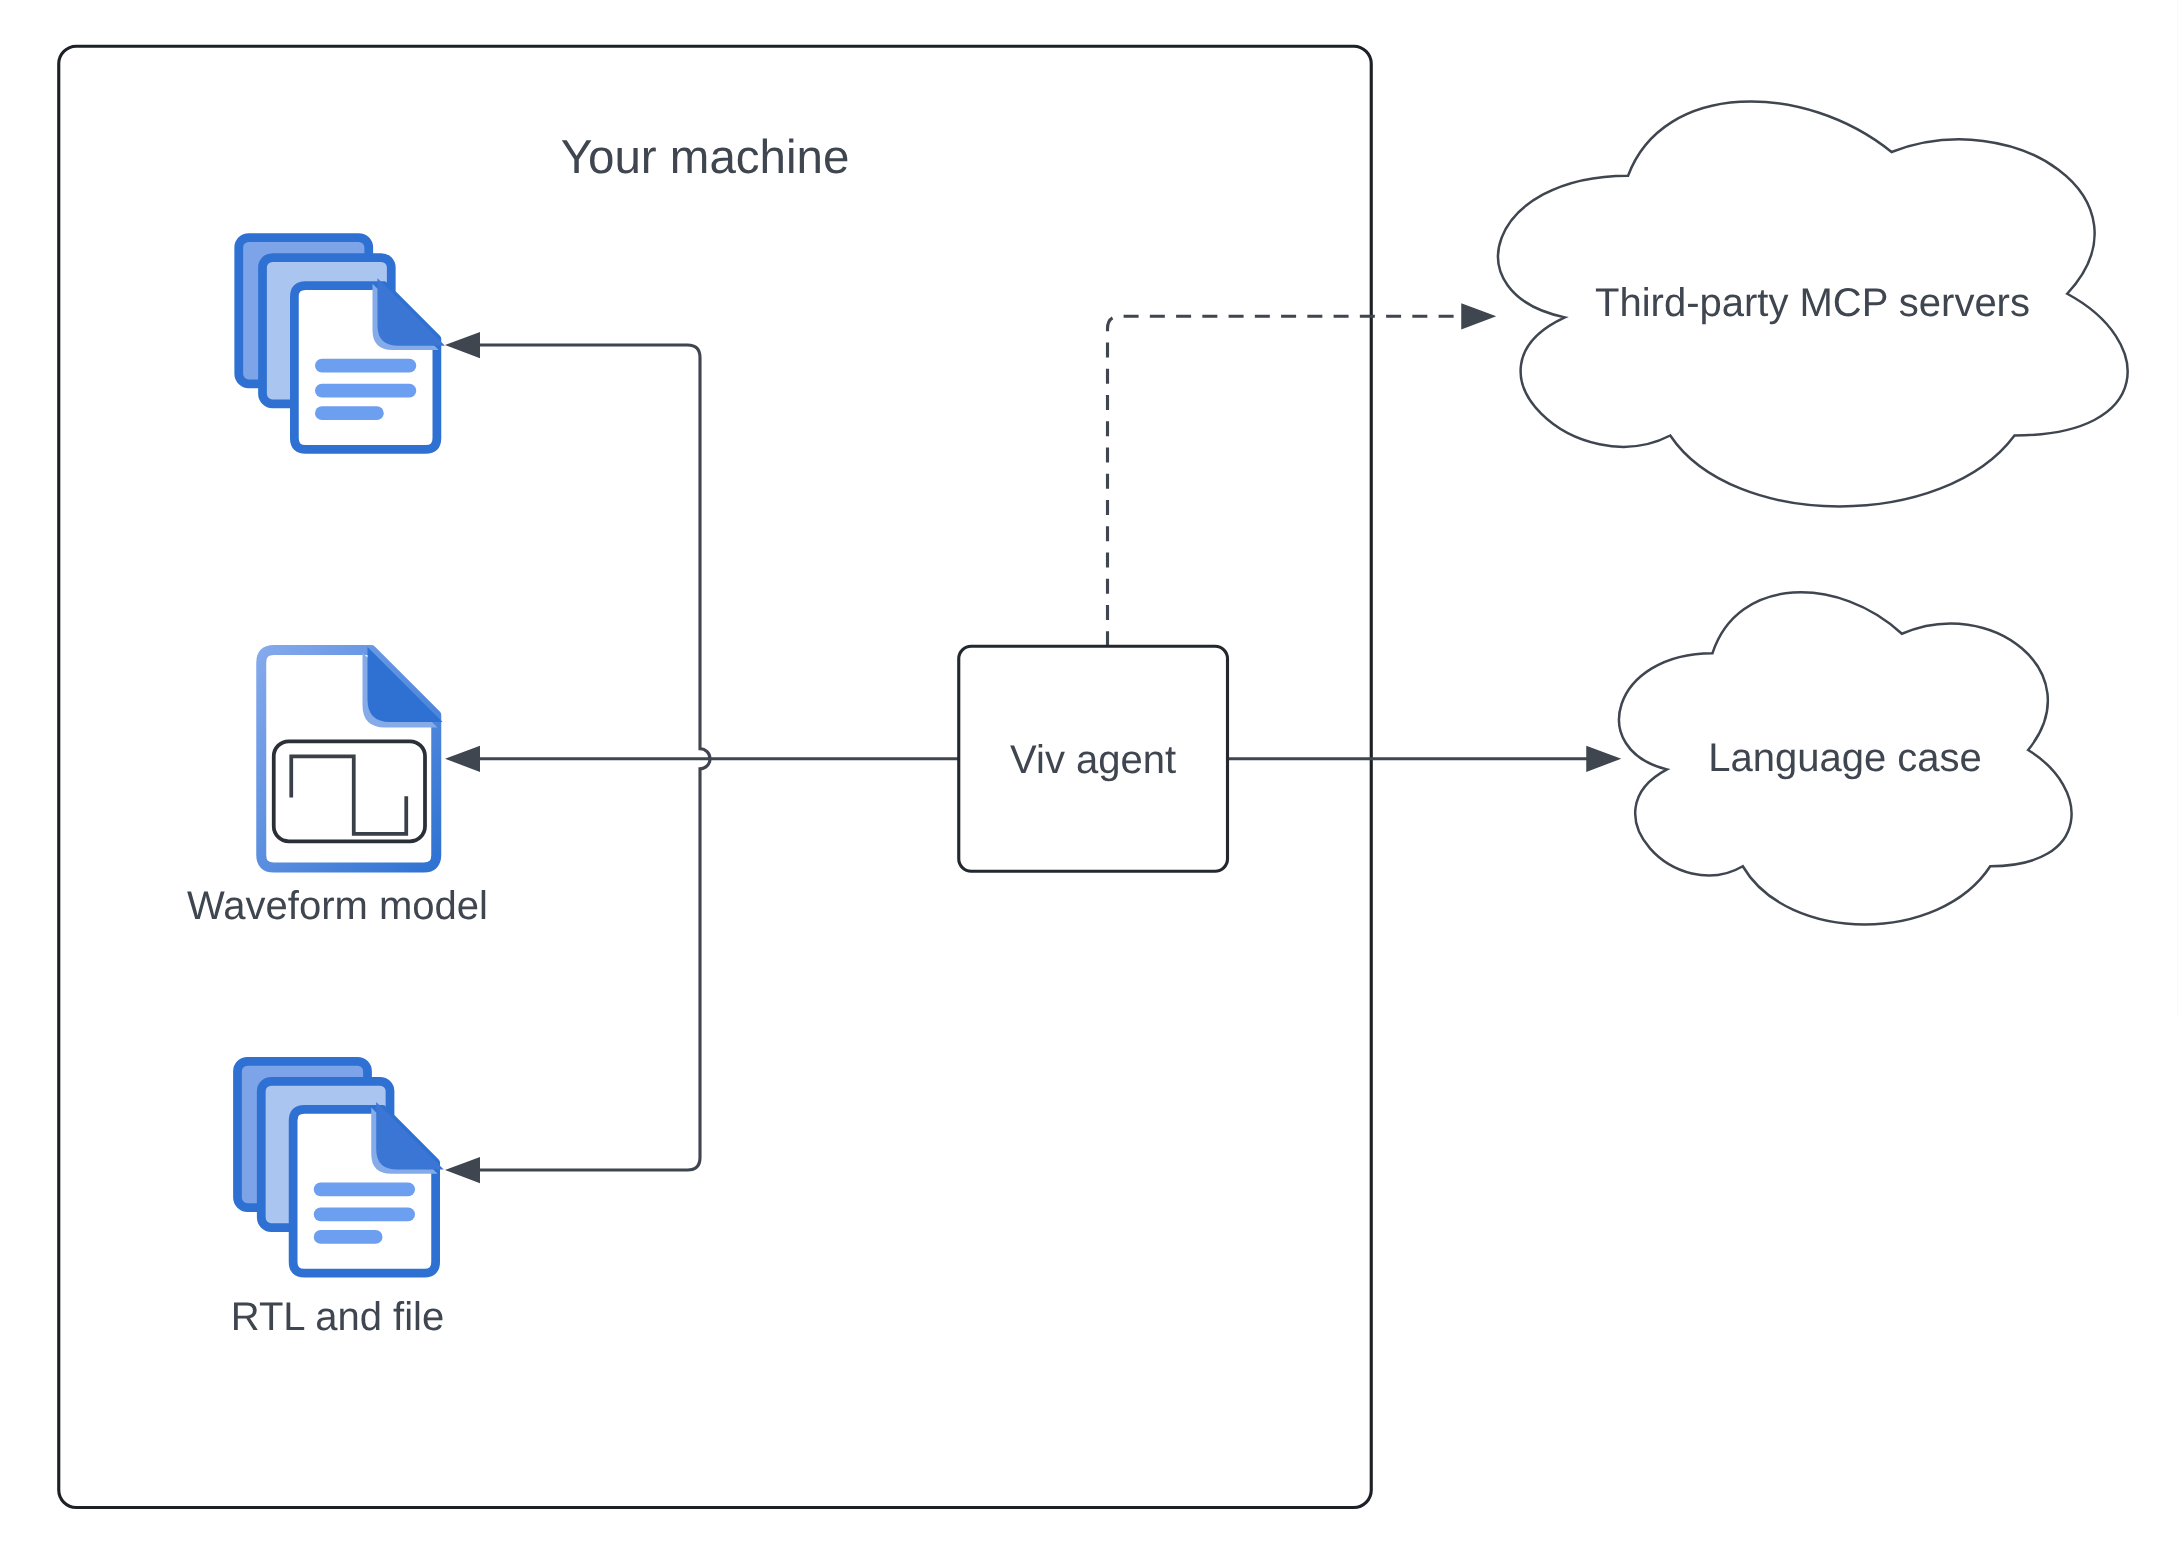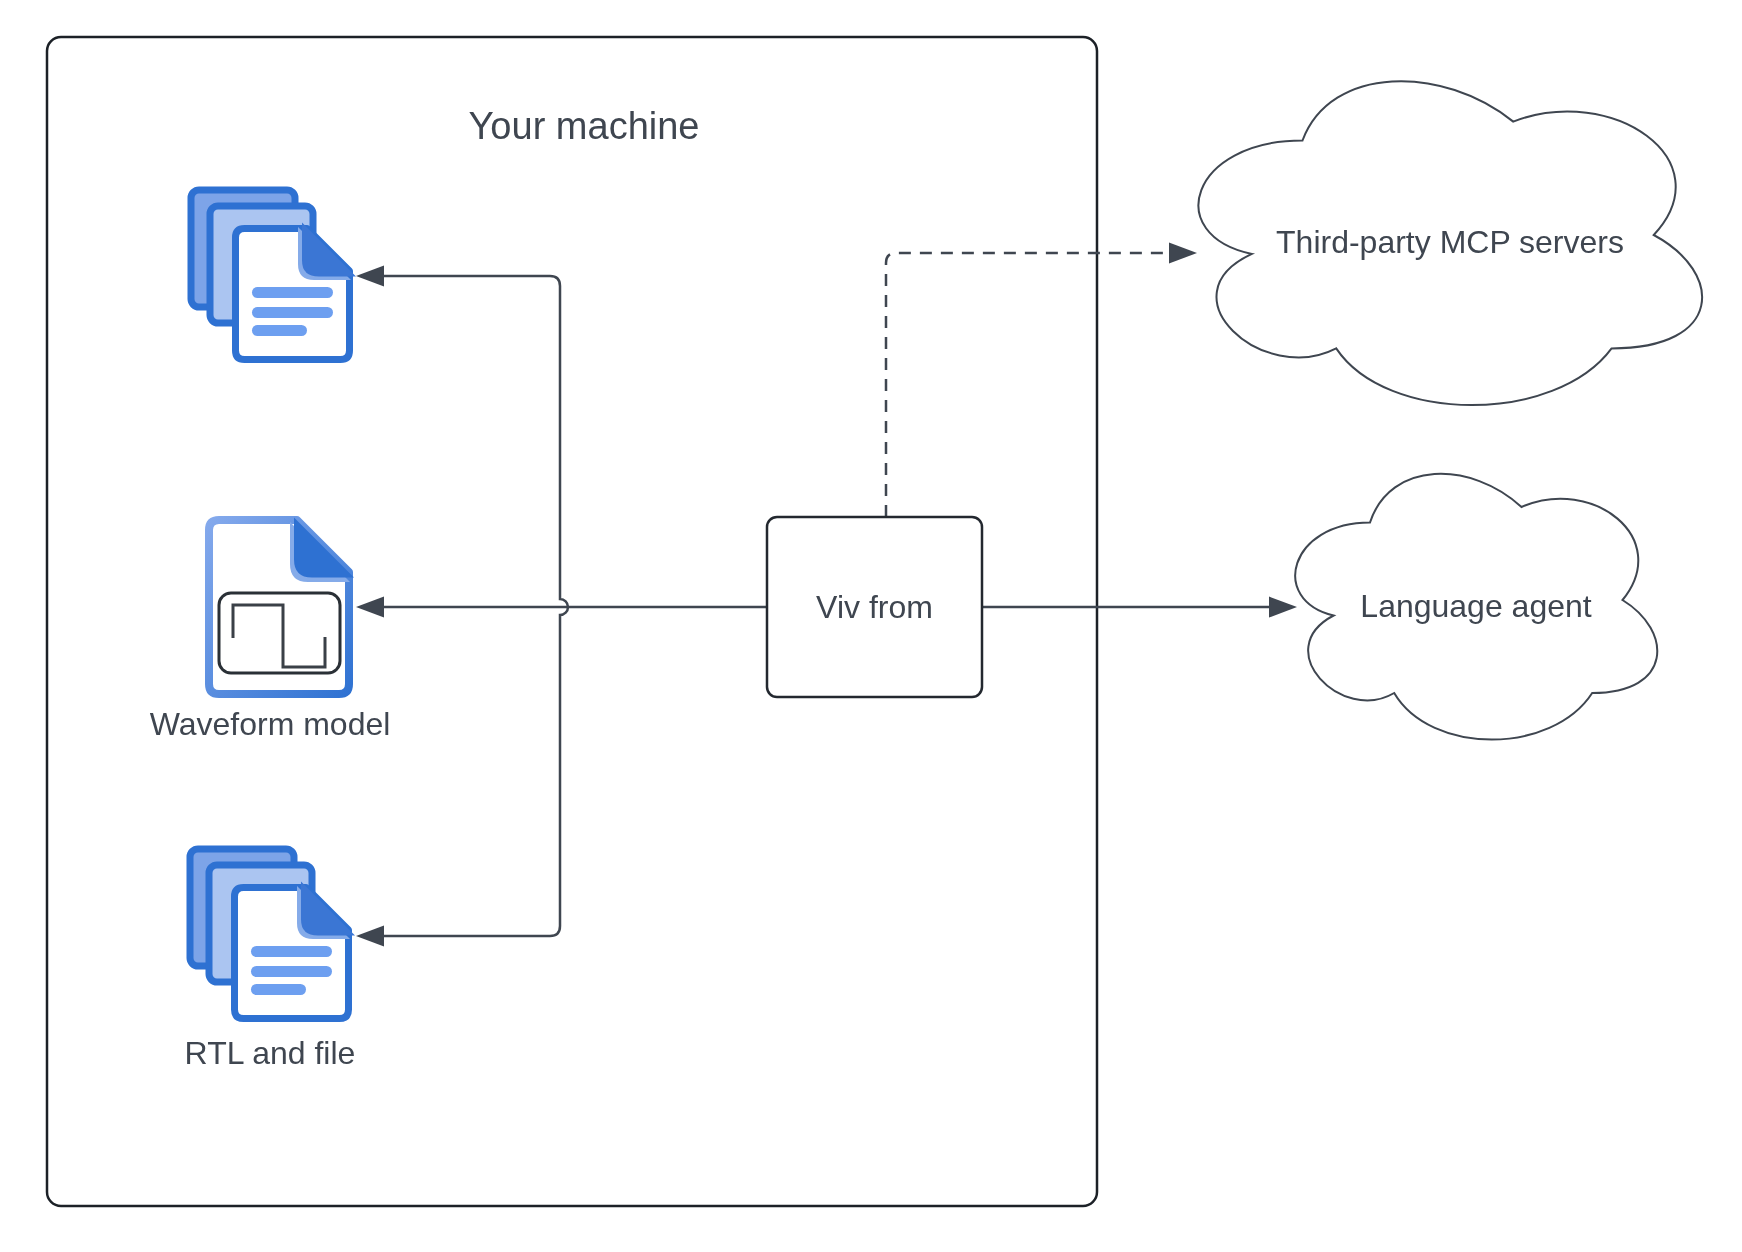--- a/index.html
+++ b/index.html
@@ -108,28 +108,28 @@
 
     <g transform="translate(205,516)">
       <path d="M 14 4 H 92 L 144 56 V 168 Q 144 178 134 178 H 14 Q 4 178 4 168 V 14 Q 4 4 14 4 Z" fill="#ffffff" stroke="url(#wfgrad)" stroke-width="8" stroke-linejoin="round"></path>
       <path class="foldlight" d="M 85 6 L 145 66 L 103 66 Q 85 66 85 48 Z"></path>
       <path d="M 89 1.5 L 149 61.5 L 107 61.5 Q 89 61.5 89 43.5 Z" fill="var(--accent-blue)"></path>
       <rect x="14" y="77" width="121" height="80" rx="12" class="wf-inner"></rect>
       <polyline class="wf-pulse" points="28,122 28,89 78,89 78,151 120,151 120,121"></polyline>
     </g>
   </svg>
 
-  <div class="lbl machine-title" style="left:184px;top:104px;width:800px;">Your machine</div>
+  <div class="lbl machine-title" style="left:164px;top:104px;width:800px;">Your machine</div>
 
 
   <div class="lbl" style="left:95px;top:704px;width:350px;">Waveform model</div>
 
   <div class="lbl" style="left:95px;top:1033px;width:350px;">
     <div>RTL and file</div>
   </div>
 
-  <div class="viv-lbl" style="left:767px;top:517px;width:215px;height:180px;">Viv from</div>
+  <div class="viv-lbl" style="left:767px;top:517px;width:215px;height:180px;">Viv agent</div>
 
   <div class="lbl" style="left:1225px;top:222px;width:450px;text-align:center;">Third-party MCP servers</div>
 
-  <div class="lbl" style="left:1251px;top:586px;width:450px;">Language agent</div>
+  <div class="lbl" style="left:1251px;top:586px;width:450px;">Language case</div>
 
 </div>
 
 </body></html>

